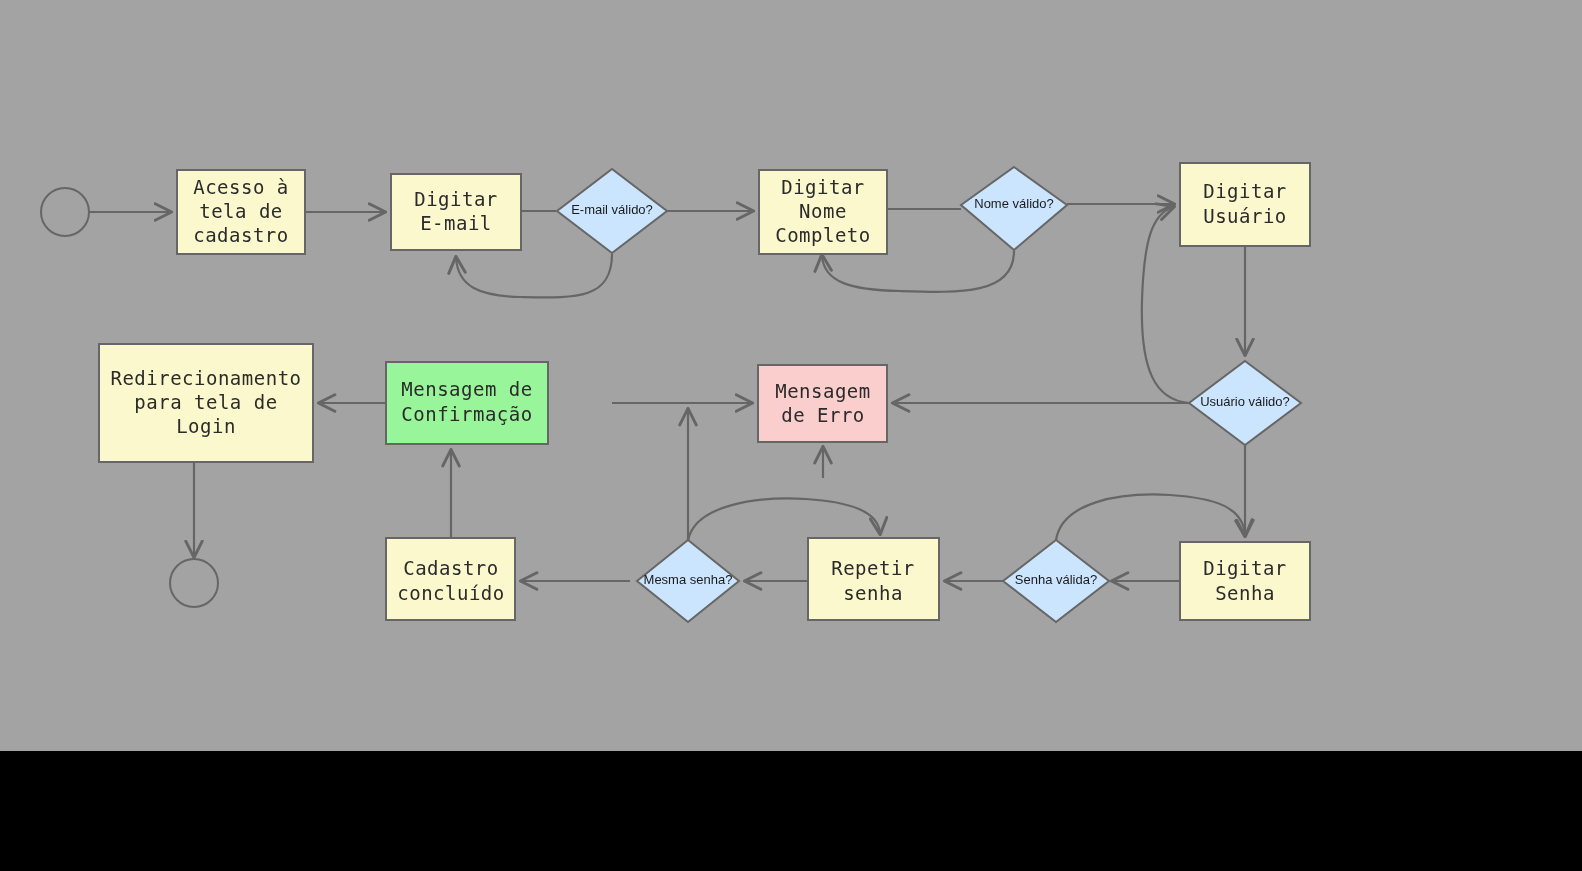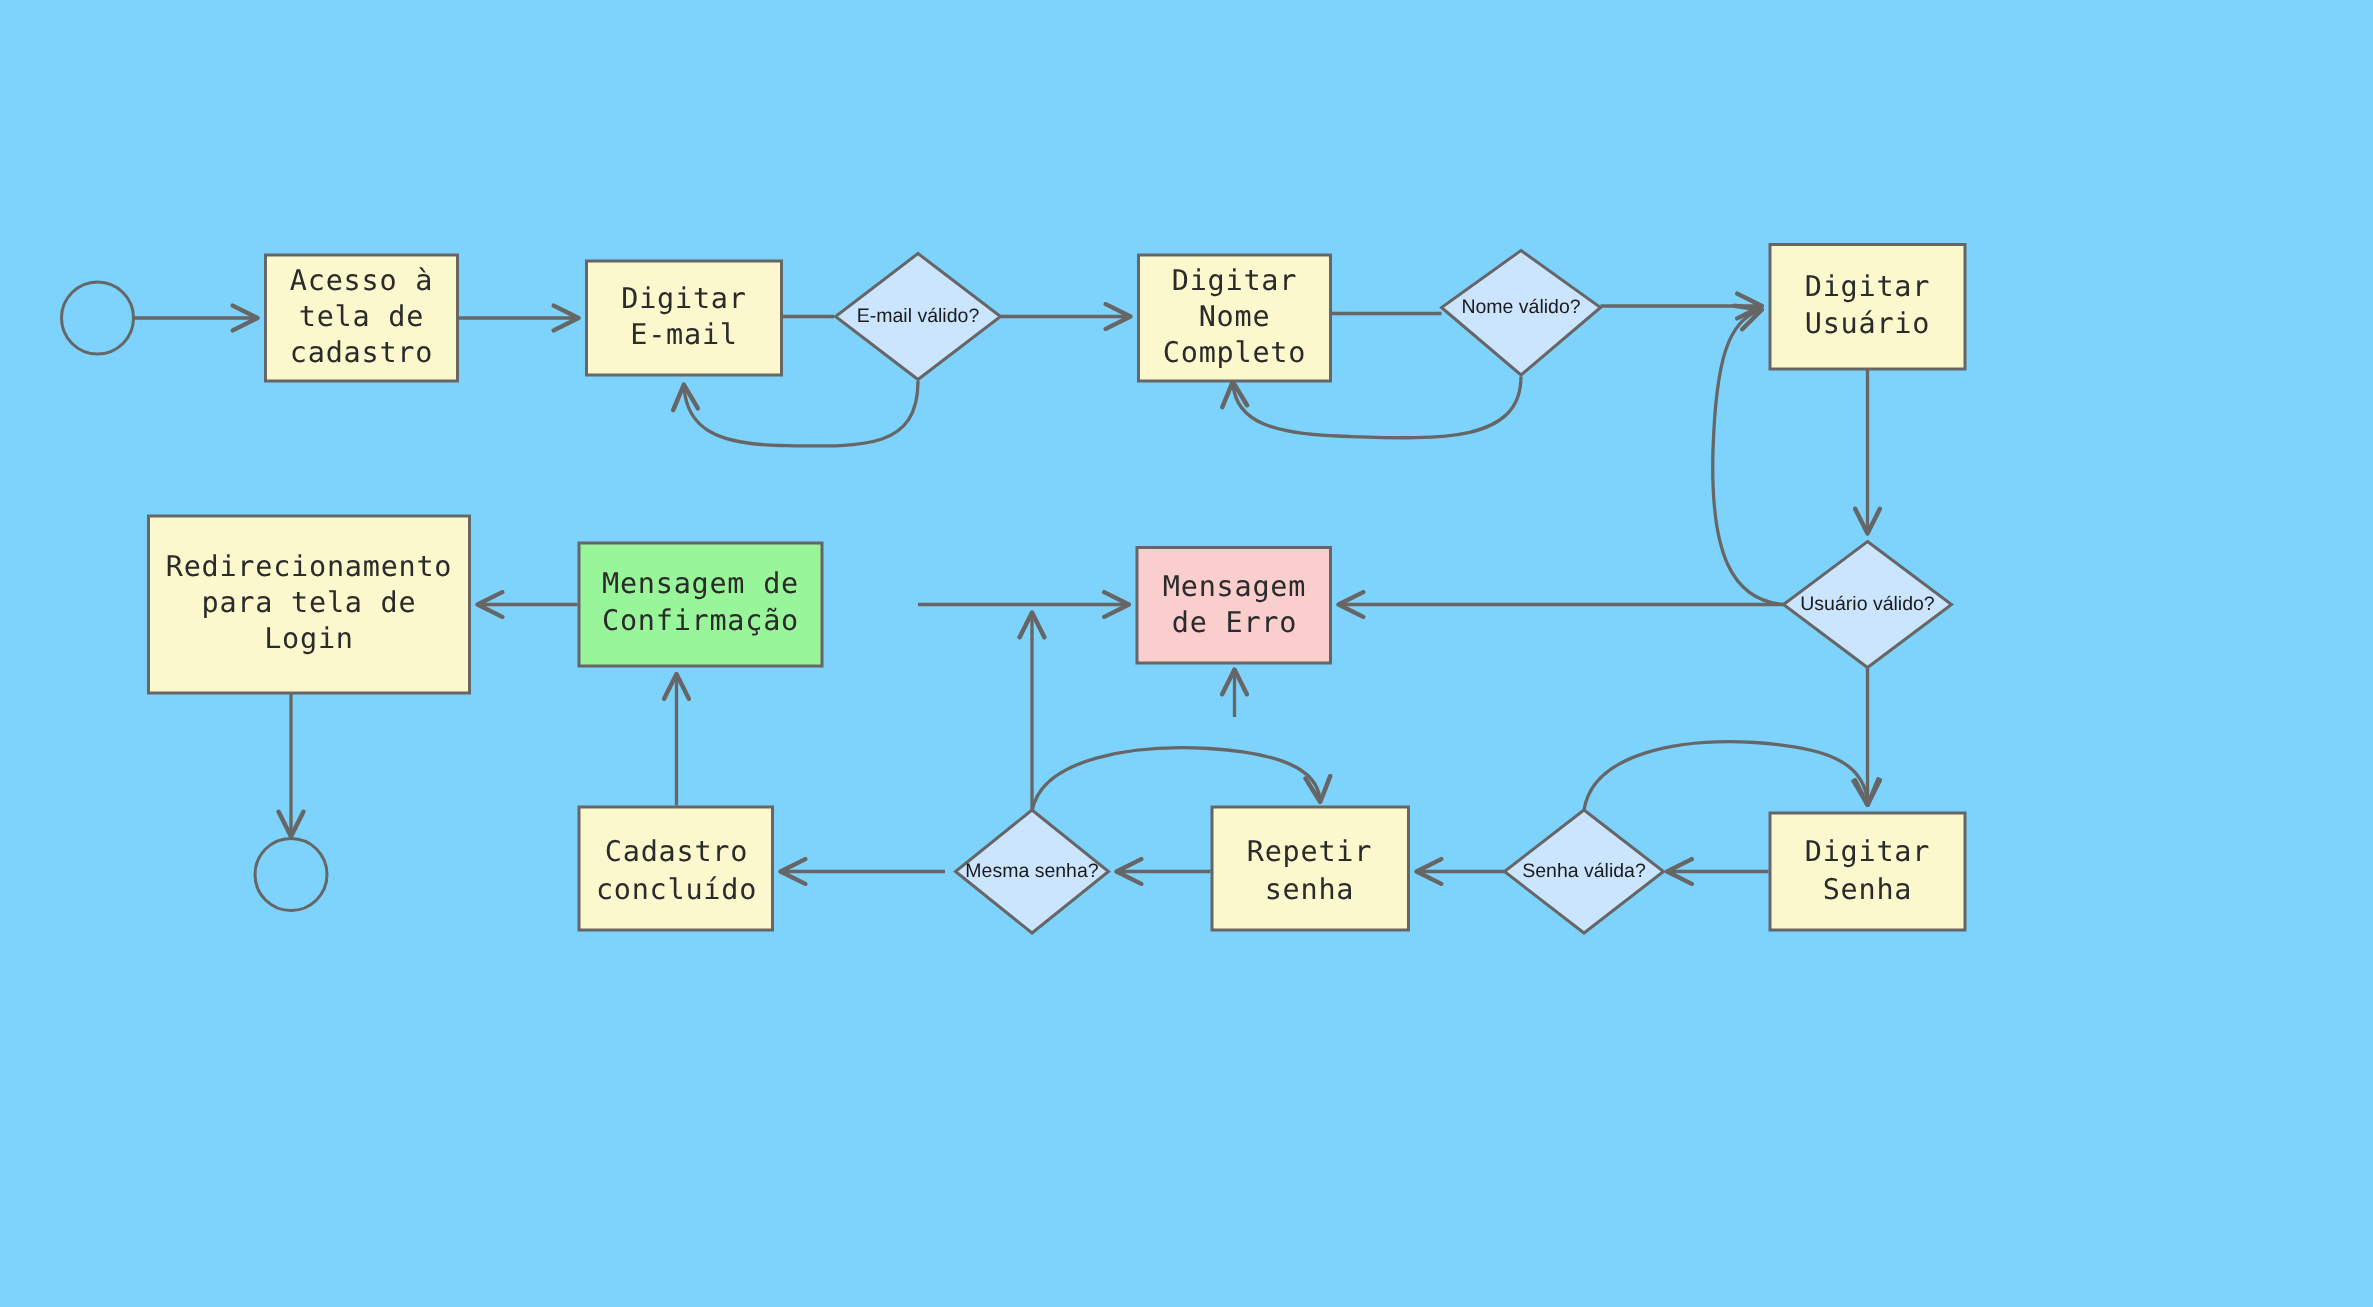--- a/index.html
+++ b/index.html
@@ -3,22 +3,22 @@
 <meta charset="utf-8">
 <style>
   html, body {
     margin: 0;
     padding: 0;
     background: #000000;
   }
   #canvas-root {
     position: relative;
     width: 1582px;
-    height: 871px;
-    background: #7dd3fc;
+    height: 751px;
+    background: #a3a3a3;
     overflow: hidden;
     font-family: "Liberation Sans", sans-serif;
   }
   svg.diagram {
     position: absolute;
     left: 0;
     top: 0;
     width: 1582px;
     height: 871px;
   }

